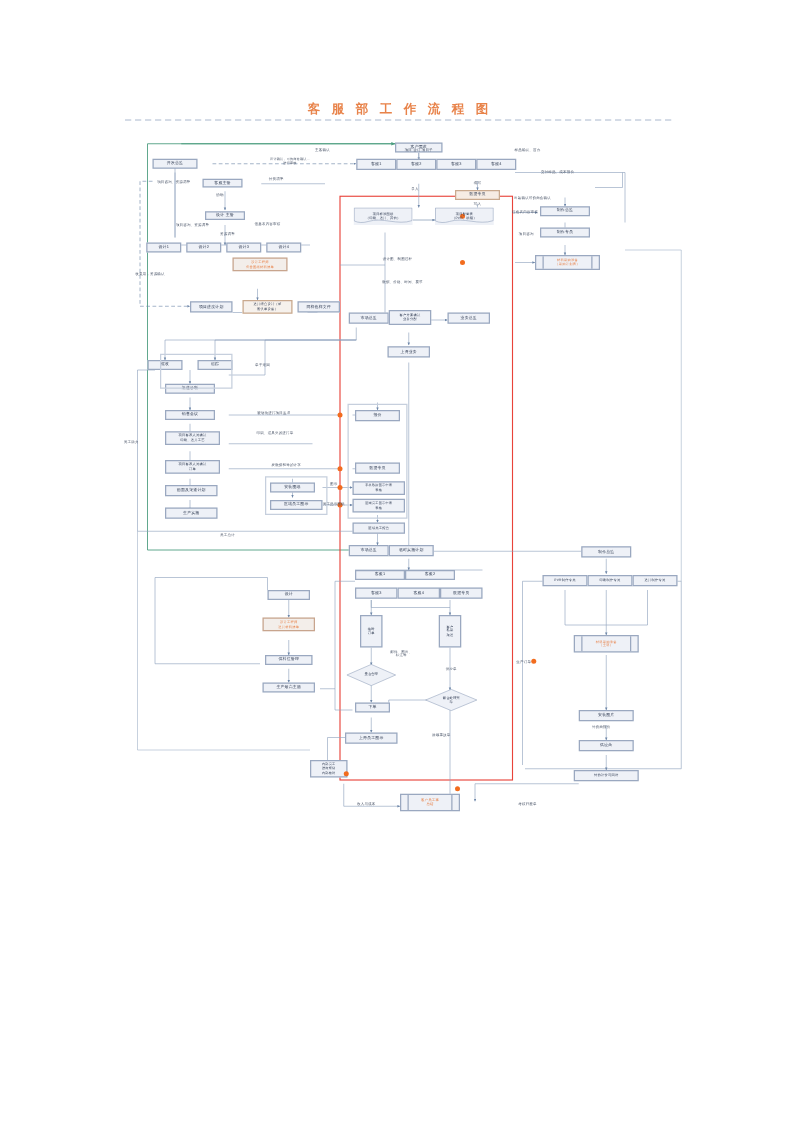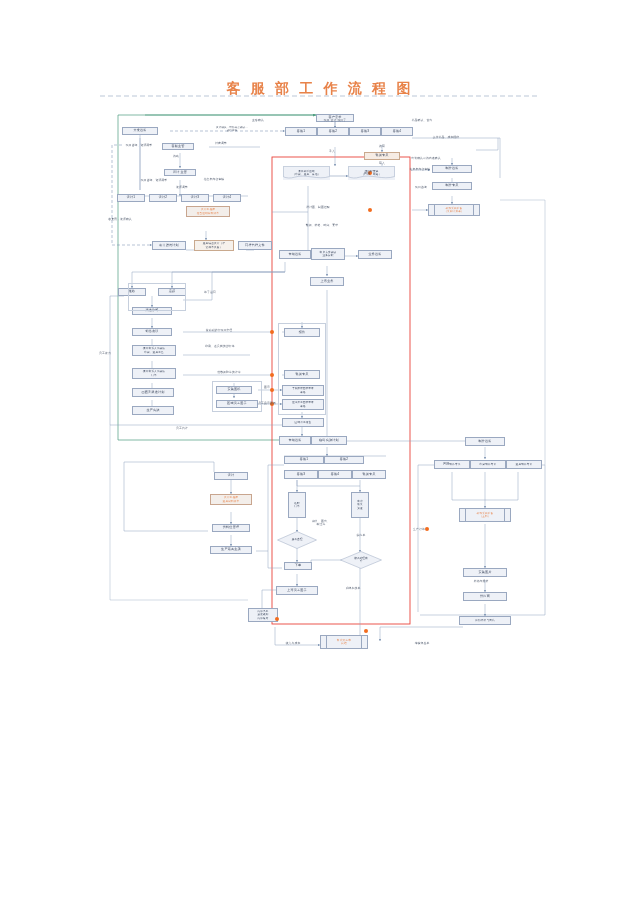--- a/index.html
+++ b/index.html
@@ -20,21 +20,21 @@
     background: #ffffff;
   }
 
   
   #title {
     position: absolute;
     left: 0;
     top: 80px;
     width: 640px;
     text-align: center;
-    font-size: 14px;
+    font-size: 10px;
     letter-spacing: 3.2px;
     color: #e8834a;
     font-weight: bold;
     white-space: nowrap;
   }
 
   
   #wires {
     position: absolute;
     left: 0; top: 0;

